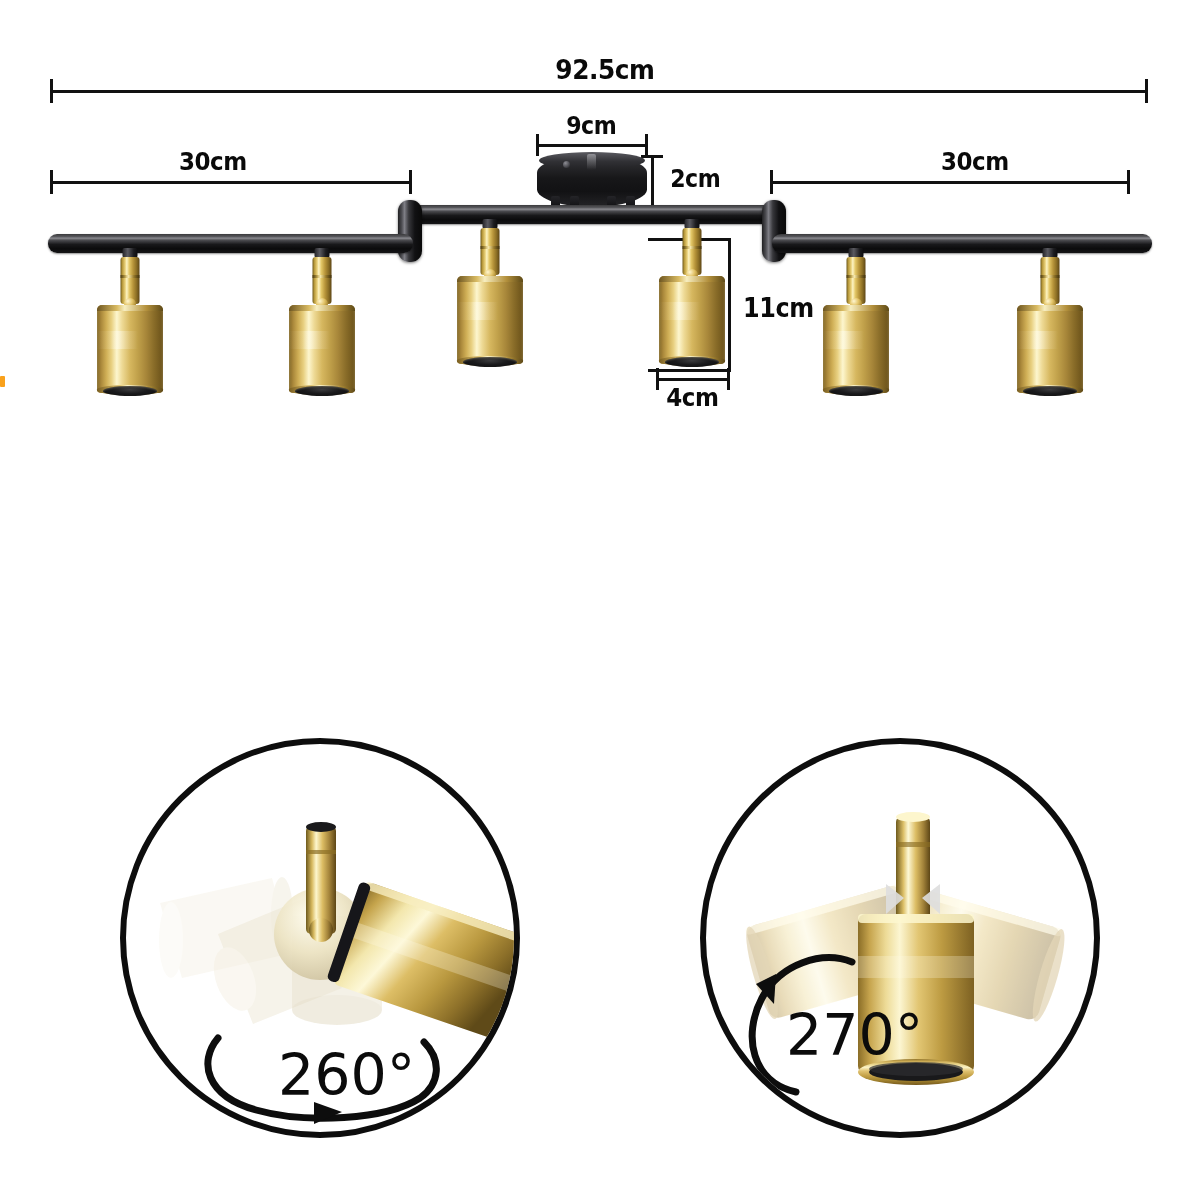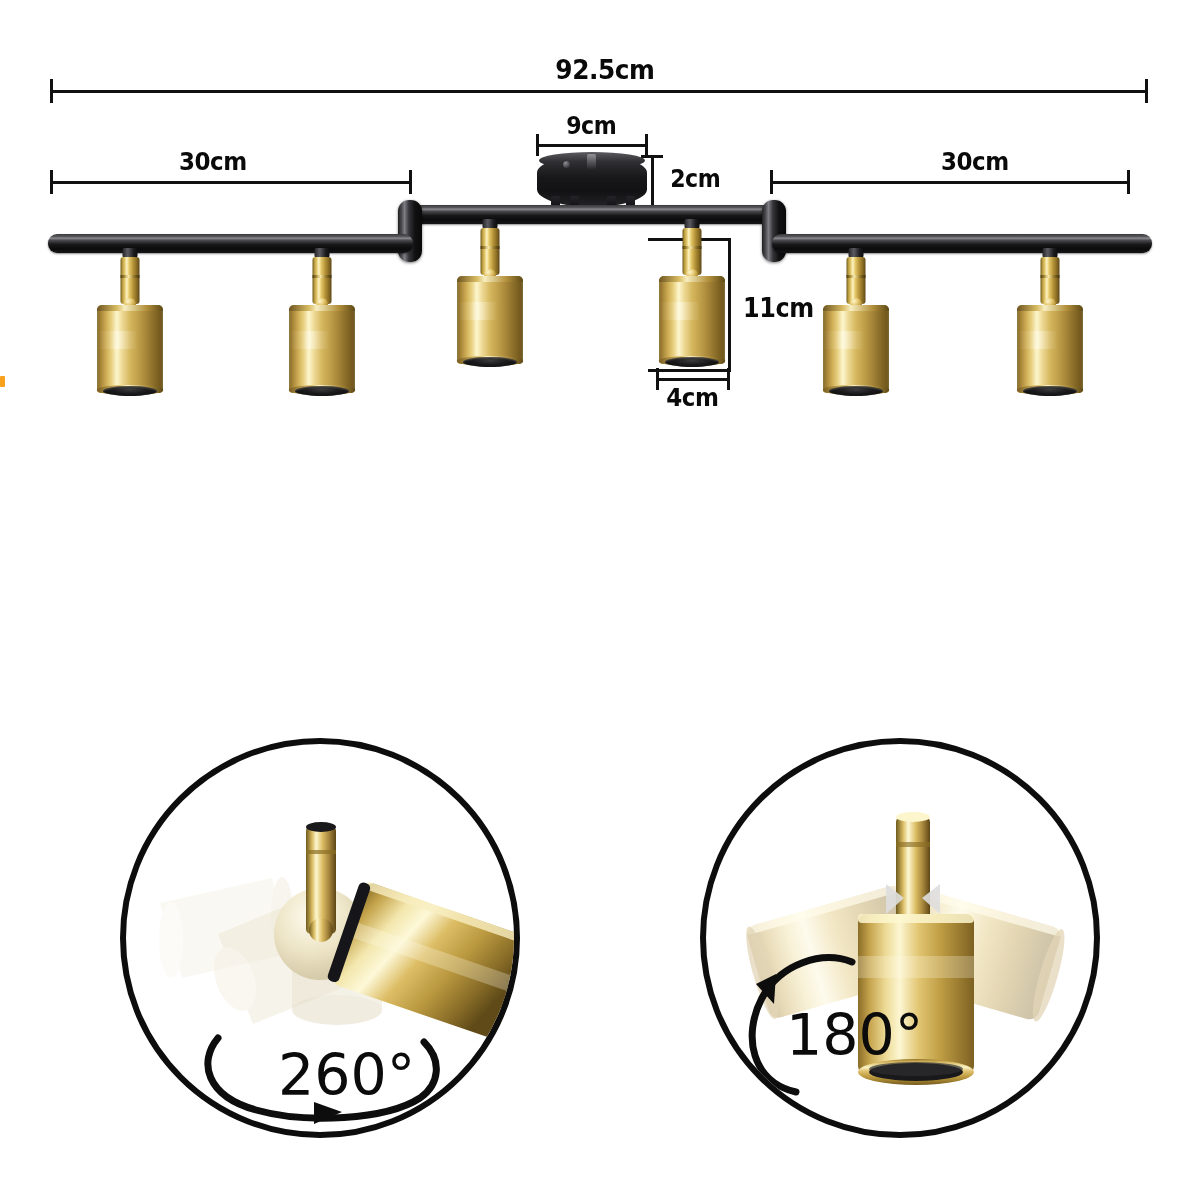--- a/index.html
+++ b/index.html
@@ -428,16 +428,16 @@
         <ellipse cx="216" cy="334" rx="47" ry="9" fill="#19191b"></ellipse>
         <ellipse cx="216" cy="331" rx="47" ry="7" fill="#2e2e30" opacity=".7"></ellipse>
       </g>
     </svg>
 
     <svg width="160" height="180" viewBox="0 0 160 180" style="position:absolute;left:34px;top:196px;">
       <path d="M 56 152 C 12 142, 2 96, 22 58 C 40 24, 82 10, 112 22" fill="none" stroke="#0d0d0d" stroke-width="7" stroke-linecap="round"></path>
       <polygon points="16,44 36,34 34,64" fill="#0d0d0d"></polygon>
     </svg>
 
-    <div class="rot-label" style="left:80px;top:258px;font-size:57px;">180°</div>
+    <div class="rot-label" style="left:80px;top:258px;font-size:57px;">270°</div>
   </div>
 
 </div>
 
 </body></html>

